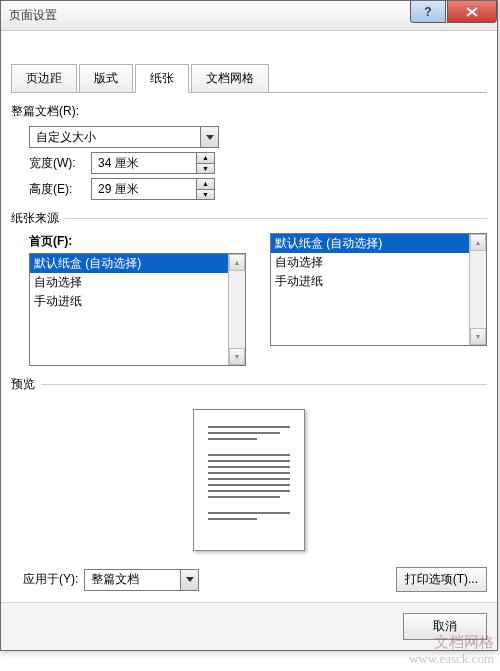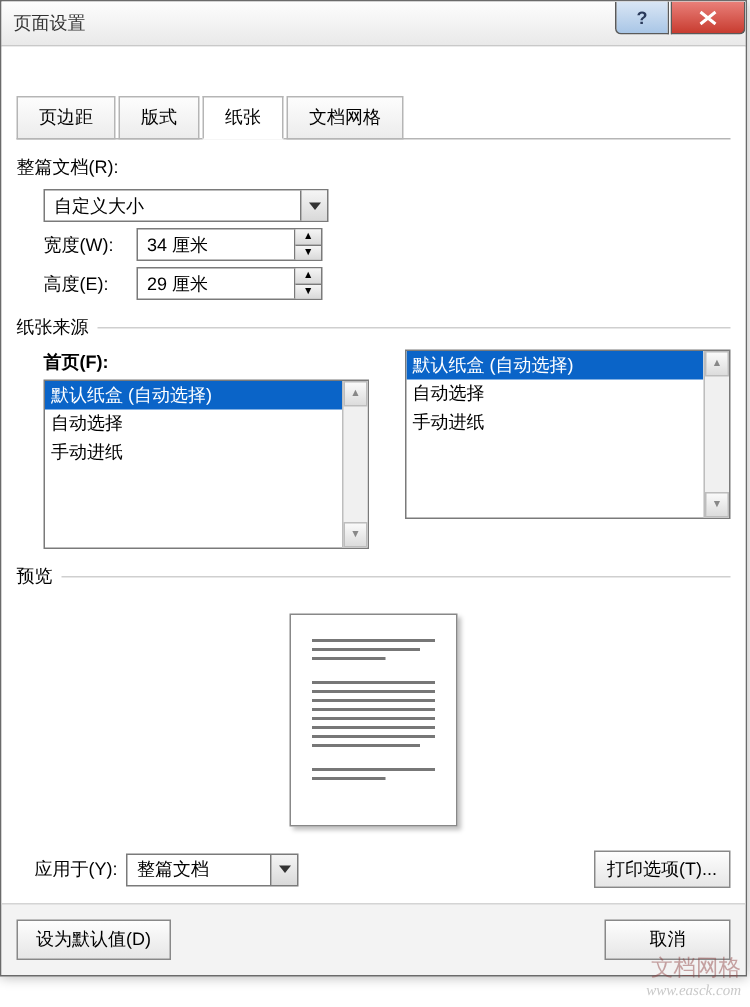--- a/index.html
+++ b/index.html
@@ -200,21 +200,21 @@
     border-left: 4px solid transparent;
     border-right: 4px solid transparent;
     border-top: 5px solid #333;
   }
   .watermark {
     position: absolute; right: 6px; bottom: 4px;
     text-align: right; color: rgba(140,60,60,0.45);
     font-size: 15px; line-height: 1.2; pointer-events: none;
     font-family: "SimSun", serif;
   }
-  .watermark .w2 { color: rgba(120,120,120,0.4); font-size: 10px; font-style: italic; }
+  .watermark .w2 { color: rgba(120,120,120,0.4); font-size: 13px; }
 </style>
 </head>
 <body>
 
 <div class="dialog">
 
   <div class="titlebar">
     <span class="title">页面设置</span>
     <div class="winbtns">
       <div class="winbtn help">?</div>
@@ -335,21 +335,20 @@
             <div class="tri-down"></div>
           </div>
       </div>
       <div class="spacer"></div>
       <div class="push-btn">打印选项(T)...</div>
     </div>
 
   </div>
 
   <div class="footer">
-    <div class="fbtn">设为默认值(D)</div>
     <div class="spacer"></div>
     <div class="fbtn">取消</div>
   </div>
 
 </div>
 
 <div class="watermark">
   <div>文档网格</div>
   <div class="w2">www.easck.com</div>
 </div>

